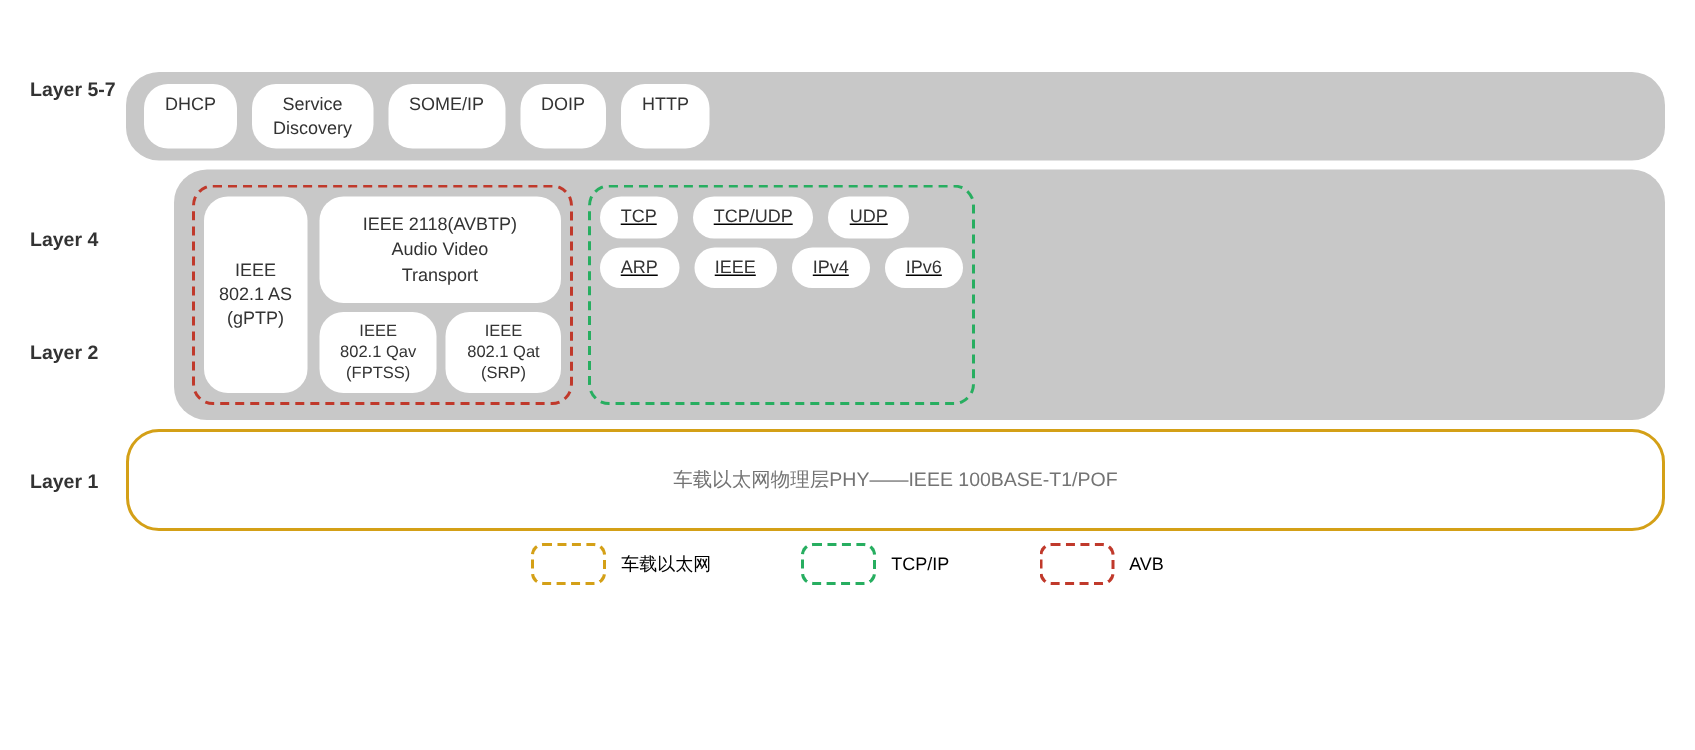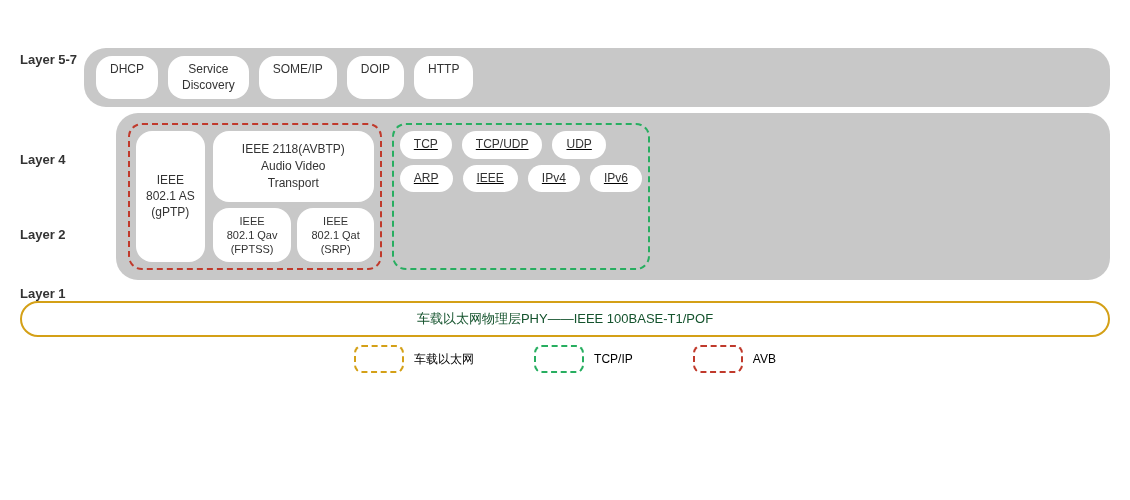--- a/index.html
+++ b/index.html
@@ -124,22 +124,22 @@
       align-self: stretch;
       display: flex;
       align-items: center;
       justify-content: center;
       white-space: pre-line;
     }
 
     
     .layer1-wrapper {
       display: flex;
+      align-items: center;
       margin-bottom: 8px;
-      flex-direction: column;
     }
 
     
     .legend {
       display: flex;
       justify-content: center;
       gap: 60px;
       margin-top: 6px;
       padding-bottom: 4px;
     }
@@ -231,21 +231,21 @@
           </div>
 
         </div>
 
       </div>
     </div>
   </div>
 
   <div class="layer1-wrapper">
     <div class="layer-label">Layer 1</div>
-    <div style="flex:1; border:2px solid #d4a017; border-radius:22px; padding:7px 20px; text-align:center; font-size:13px; color:#14532d; background:#fff;">车载以太网物理层PHY——IEEE 100BASE-T1/POF</div>
+    <div style="flex:1; border:2px solid #d4a017; border-radius:22px; padding:23px 20px; text-align:center; font-size:13px; color:#737373; background:#fff;">车载以太网物理层PHY——IEEE 100BASE-T1/POF</div>
   </div>
 
   <div class="legend">
     <div class="legend-item">
       <div class="legend-box legend-box-yellow"></div>
       <span>车载以太网</span>
     </div>
     <div class="legend-item">
       <div class="legend-box legend-box-green"></div>
       <span>TCP/IP</span>

